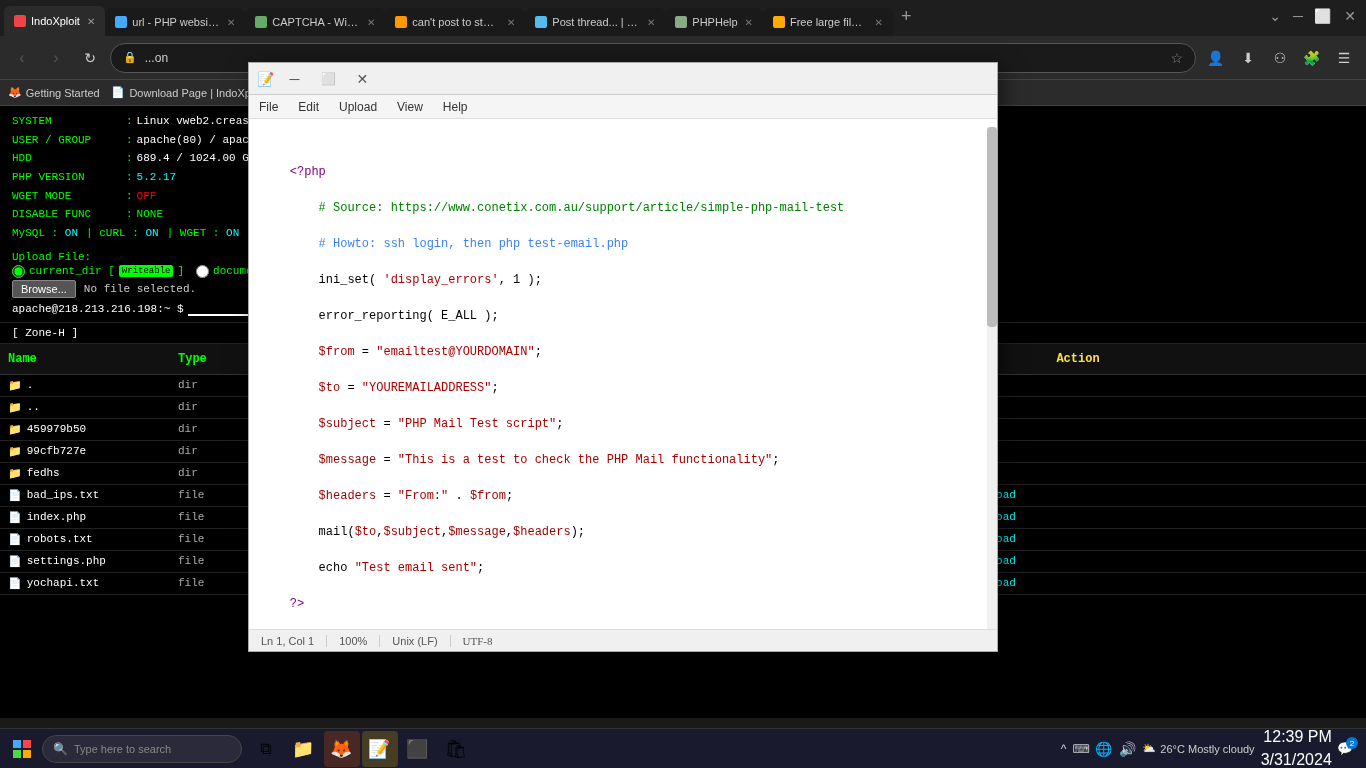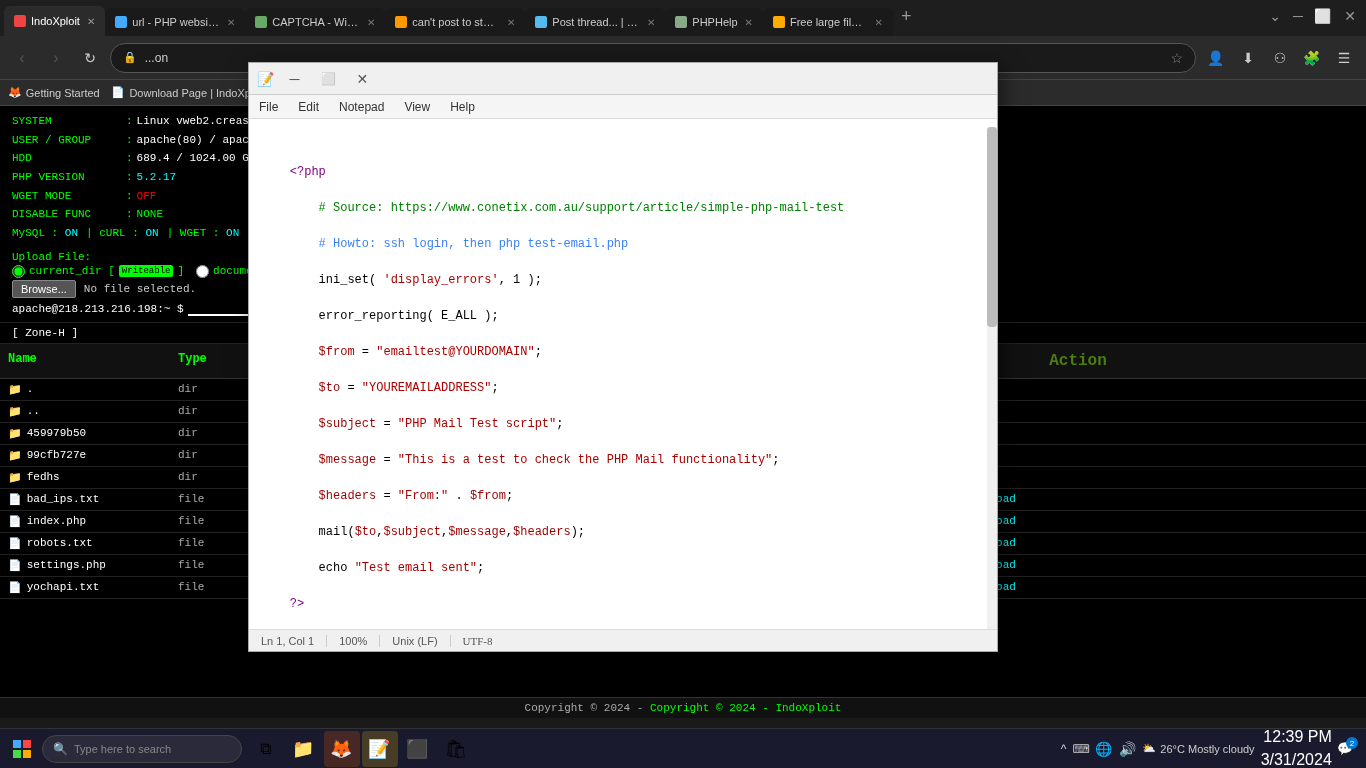--- a/index.html
+++ b/index.html
@@ -162,21 +162,21 @@
 
   <div style="flex:1; overflow:hidden;">
 
     <div style="display:grid; grid-template-columns:170px 80px 100px 190px 130px 120px 1fr; background:#111; padding:8px 0; border-bottom:1px solid #333;">
       <span style="color:#0f0; font-weight:bold; font-size:12px; padding:0 8px;">Name</span>
       <span style="color:#0f0; font-weight:bold; font-size:12px; padding:0 8px;">Type</span>
       <span style="color:#0f0; font-weight:bold; font-size:12px; padding:0 8px;">Size</span>
       <span style="color:#0f0; font-weight:bold; font-size:12px; padding:0 8px;">Last Modified</span>
       <span style="color:#0f0; font-weight:bold; font-size:12px; padding:0 8px;">Owner</span>
       <span style="color:#0f0; font-weight:bold; font-size:12px; padding:0 8px;">Permission</span>
-      <span style="color:#4d7c0f; font-weight:bold; font-size:16px; padding:0 8px; text-align:center;">Action</span>
+      <span style="color:#fde047; font-weight:bold; font-size:12px; padding:0 8px; text-align:center;">Action</span>
     </div>
 
     <div style="display:grid; grid-template-columns:170px 80px 100px 190px 130px 120px 1fr; border-bottom:1px solid #222; padding:4px 0; align-items:center;">
       <span style="color:#fff; font-size:11px; padding:0 8px; display:flex; align-items:center; gap:5px; cursor:pointer;"><span style="color:#f90;">📁</span> .</span>
       <span style="color:#aaa; font-size:11px; padding:0 8px;">dir</span>
       <span style="font-size:11px; padding:0 8px;"></span>
       <span style="font-size:11px; padding:0 8px;"></span>
       <span style="font-size:11px; padding:0 8px;"></span>
       <span style="font-size:11px; padding:0 8px;"></span>
       <span style="color:#0ff; font-size:11px; padding:0 8px;"><a style="color:#0ff; text-decoration:none; cursor:pointer;">newfile</a> | <a style="color:#0ff; text-decoration:none; cursor:pointer;">newfolder</a></span>
@@ -266,38 +266,35 @@
       <span style="color:#fff; font-size:11px; padding:0 8px; display:flex; align-items:center; gap:5px; cursor:pointer;"><span style="color:#aaa;">📄</span> yochapi.txt</span>
       <span style="color:#aaa; font-size:11px; padding:0 8px;">file</span>
       <span style="font-size:11px; padding:0 8px; color:#ccc;">0KB</span>
       <span style="font-size:11px; padding:0 8px; color:#ccc;">March 31 2024 11:24:54</span>
       <span style="font-size:11px; padding:0 8px; color:#ccc;">apache/apache</span>
       <span style="font-size:11px; padding:0 8px; color:#f00;">-rw-r--r--</span>
       <span style="color:#0ff; font-size:11px; padding:0 8px;"><a style="color:#0ff; text-decoration:none; cursor:pointer;">edit</a> | <a style="color:#0ff; text-decoration:none; cursor:pointer;">rename</a> | <a style="color:#0ff; text-decoration:none; cursor:pointer;">delete</a> | <a style="color:#0ff; text-decoration:none; cursor:pointer;">download</a></span>
     </div>
   </div>
 
-  <div style="background:#111; color:#aaa; font-size:11px; text-align:center; padding:4px; border-top:1px solid #333; font-family:'Courier New',monospace;">
-    Copyright © 2024 - <span style="color:#0f0;">Copyright © 2024 - IndoXploit</span>
-  </div>
 </div>
 
 <div style="position:absolute; top:62px; left:248px; width:750px; height:590px; background:#fff; border:1px solid #aaa; box-shadow:4px 4px 20px rgba(0,0,0,0.5); z-index:100; display:flex; flex-direction:column;">
 
   <div style="background:#f0f0f0; height:32px; display:flex; align-items:center; padding:0 8px; border-bottom:1px solid #ccc; gap:6px; user-select:none;">
     <span style="font-size:14px;">📝</span>
     <button style="width:28px; height:24px; display:flex; align-items:center; justify-content:center; cursor:pointer; border:none; background:transparent; font-size:14px; color:#555; border-radius:2px;">─</button>
     <button style="width:28px; height:24px; display:flex; align-items:center; justify-content:center; cursor:pointer; border:none; background:transparent; font-size:12px; color:#555; border-radius:2px;">⬜</button>
     <button style="width:28px; height:24px; display:flex; align-items:center; justify-content:center; cursor:pointer; border:none; background:transparent; font-size:14px; color:#555; border-radius:2px;">✕</button>
   </div>
 
   <div style="background:#f5f5f5; height:24px; display:flex; align-items:center; border-bottom:1px solid #ddd;">
     <span style="padding:0 10px; font-size:12px; color:#333; cursor:pointer; height:100%; display:flex; align-items:center;">File</span>
     <span style="padding:0 10px; font-size:12px; color:#333; cursor:pointer; height:100%; display:flex; align-items:center;">Edit</span>
-    <span style="padding:0 10px; font-size:12px; color:#333; cursor:pointer; height:100%; display:flex; align-items:center;">Notepad</span>
+    <span style="padding:0 10px; font-size:12px; color:#333; cursor:pointer; height:100%; display:flex; align-items:center;">Upload</span>
     <span style="padding:0 10px; font-size:12px; color:#333; cursor:pointer; height:100%; display:flex; align-items:center;">View</span>
     <span style="padding:0 10px; font-size:12px; color:#333; cursor:pointer; height:100%; display:flex; align-items:center;">Help</span>
   </div>
 
   <div style="flex:1; background:#fff; overflow-y:auto; padding:8px 12px; font-family:'Courier New',monospace; font-size:12px; line-height:1.5; white-space:pre; position:relative;">
     <div style="position:absolute; top:8px; right:0; width:10px; height:100%; background:#f0f0f0; display:flex; flex-direction:column;">
       <div style="margin-top:0; width:10px; height:200px; background:#bbb; border-radius:4px;"></div>
     </div>
     <span style="color:#800080;">&lt;?php</span><br>
     <span style="color:#008000;">    # Source: https://www.conetix.com.au/support/article/simple-php-mail-test</span><br>

